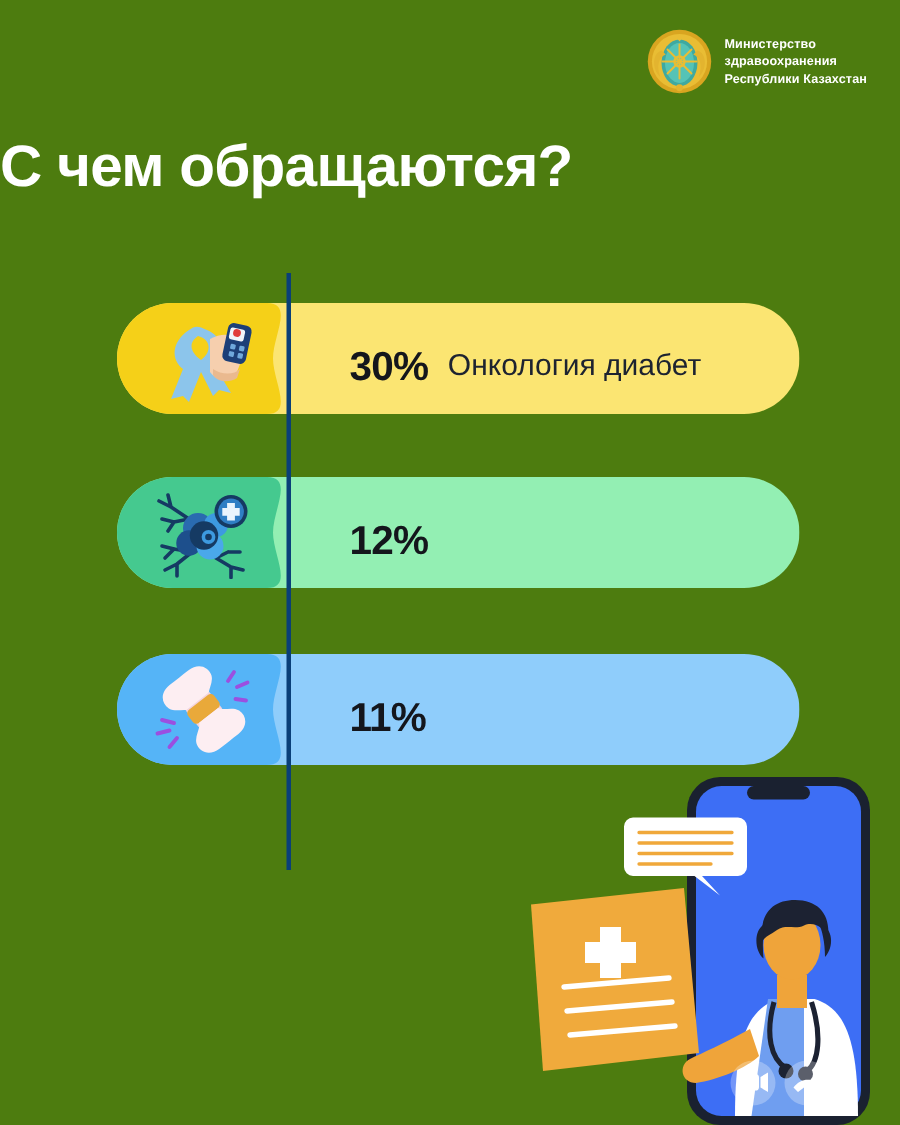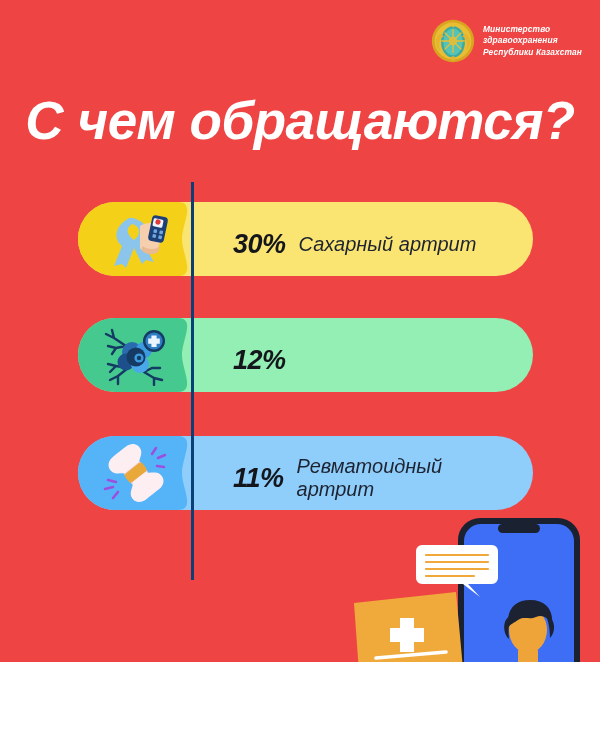--- a/index.html
+++ b/index.html
@@ -3,47 +3,46 @@
 <meta charset="utf-8">
 <style>
   * { margin:0; padding:0; box-sizing:border-box; }
   html, body {
     width:600px; height:750px;
     font-family:"Liberation Sans", sans-serif;
     overflow:hidden;
   }
   #page {
     position:relative;
-    width:600px; height:662px;
-    background:#ef4444;
+    width:600px; height:750px;
+    background:#4d7c0f;
     overflow:hidden;
-    font-style:italic;
   }
 
   
   #header {
     position:absolute; top:18px; left:430px;
     display:flex; align-items:center; gap:7px;
   }
   #emblem { width:46px; height:46px; flex:none; }
   #ministry-text {
     color:#ffffff;
     font-size:8.4px;
     line-height:1.32;
     font-weight:bold;
     letter-spacing:.1px;
     white-space:nowrap;
   }
 
   
   #title {
     position:absolute; top:90px; left:0; width:600px;
-    text-align:center;
+    text-align:left;
     color:#ffffff;
-    font-size:53px;
+    font-size:39px;
     font-weight:bold;
     letter-spacing:-.5px;
   }
 
   
   #connector {
     position:absolute;
     left:191px; top:182px;
     width:3px; height:398px;
     background:#0a3f78;
@@ -144,21 +143,21 @@
       <g fill="#6fa8dc" transform="rotate(12 62 26)">
         <rect x="57" y="22" width="3.5" height="3.5" rx=".8"></rect>
         <rect x="63" y="22" width="3.5" height="3.5" rx=".8"></rect>
         <rect x="57" y="27" width="3.5" height="3.5" rx=".8"></rect>
         <rect x="63" y="27" width="3.5" height="3.5" rx=".8"></rect>
       </g>
       <path d="M46 38 C52 42 60 42 64 38 L62 44 C56 48 48 46 46 42 Z" fill="#eab98f"></path>
     </svg>
     <div class="bar-text">
       <span class="bar-pct">30%</span>
-      <span class="bar-label">Сахарный артрит</span>
+      <span class="bar-label">Онкология диабет</span>
     </div>
   </div>
 
   <div class="bar" id="bar-oncology">
     <div class="bar-light" style="background:#93efb3"></div>
     <div class="bar-dark">
       <svg width="125" height="74" viewBox="0 0 125 74">
         <path d="M0 0 H100 C118 0 104 22 104 37 C104 52 118 74 100 74 H0 Z" fill="#45c98f"></path>
       </svg>
     </div>
@@ -198,21 +197,20 @@
         <rect x="29" y="25" width="22" height="11" rx="3" fill="#e9a93a"></rect>
         <path d="M32 36 C30 40 24 41 22 46 C20 52 24 58 32 58 C38 58 42 58 48 58 C56 58 60 52 58 46 C56 41 50 40 48 36 Z" fill="#fdeef2"></path>
       </g>
       <g stroke="#9b4fe0" stroke-width="2.6" stroke-linecap="round">
         <path d="M56 12 L60 6 M62 16 L69 13 M61 24 L68 25"></path>
         <path d="M22 50 L17 56 M17 45 L9 47 M20 40 L12 38"></path>
       </g>
     </svg>
     <div class="bar-text">
       <span class="bar-pct">11%</span>
-      <span class="bar-label">Ревматоидный артрит</span>
     </div>
   </div>
 
   <svg id="illustration" viewBox="0 0 260 250">
 
     <g>
       <rect x="118" y="18" width="122" height="232" rx="22" fill="#1a2130"></rect>
       <rect x="124" y="24" width="110" height="220" rx="17" fill="#3d6ef5"></rect>
       <rect x="158" y="24" width="42" height="9" rx="4.5" fill="#1a2130"></rect>
 

